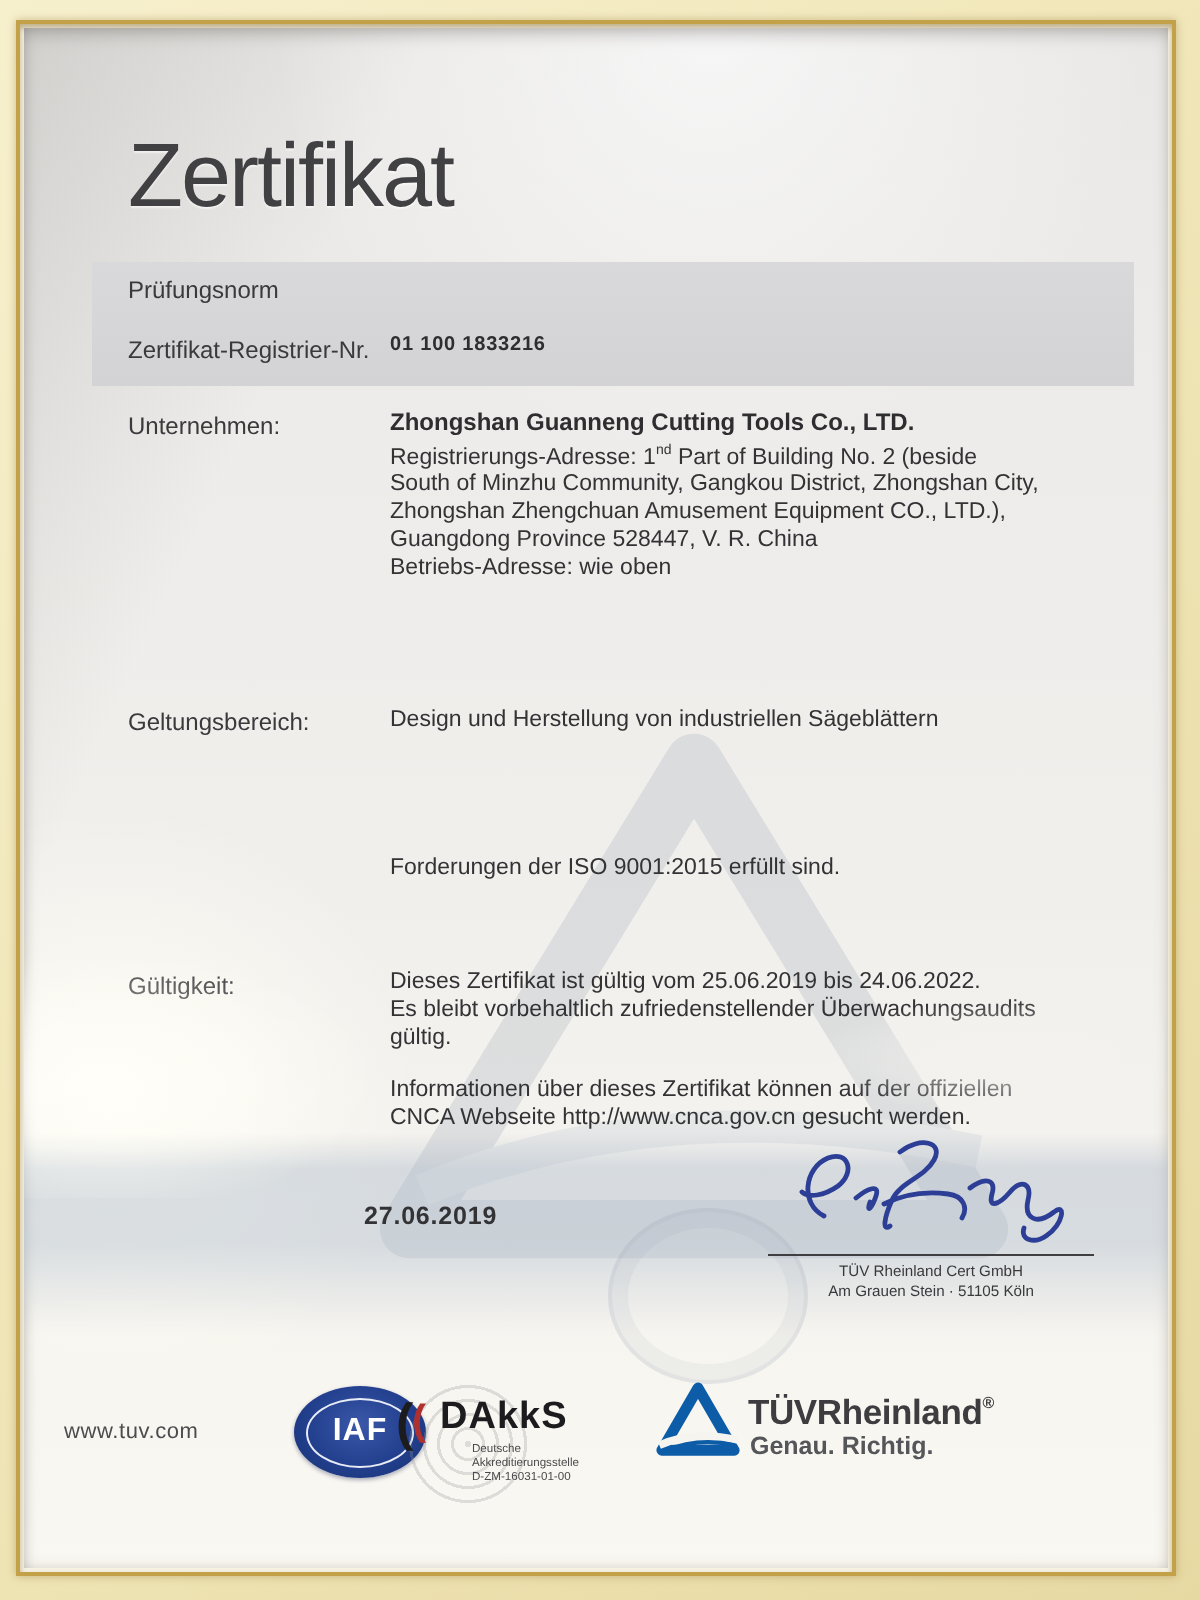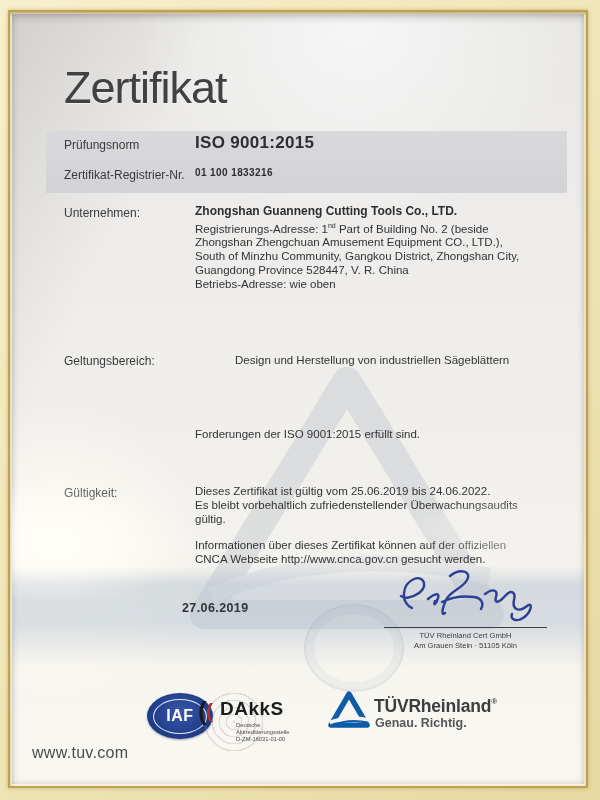--- a/index.html
+++ b/index.html
@@ -56,21 +56,21 @@
   .col-value{left:183px;}
   .v-standard{font-size:17px;font-weight:bold;color:#2e2e31;letter-spacing:.3px;}
   .v-registry{font-size:10px;font-weight:bold;color:#2e2e31;letter-spacing:.4px;}
   .body-txt{font-size:11.5px;line-height:13.8px;color:#333336;}
   .company-name{font-weight:bold;font-size:12px;color:#2e2e31;}
   sup{font-size:7px;}
   .date-txt{font-size:12.5px;color:#333336;letter-spacing:.4px;font-weight:bold;}
   .sig-line{left:372px;top:613px;width:163px;border-top:1.6px solid #3f3f42;}
   .issuer{left:372px;top:617px;width:163px;text-align:center;font-size:7.6px;line-height:9.6px;color:#3a3a3d;}
   
-  .website{left:20px;top:730px;font-size:16px;color:#4c4c4e;letter-spacing:.3px;}
+  .website{left:20px;top:696px;font-size:11px;color:#4c4c4e;letter-spacing:.3px;}
   .iaf{
     left:135px;top:679px;width:66px;height:46px;border-radius:50%;
     background:radial-gradient(ellipse at 50% 42%,#3a57a8 0%,#23408f 55%,#16306f 100%);
     box-shadow:0 1px 2px rgba(40,50,90,.4);
     display:flex;align-items:center;justify-content:center;
   }
   .iaf-inner{
     width:52px;height:33px;border-radius:50%;border:1.5px solid #e8ecf6;
     display:flex;align-items:center;justify-content:center;
     color:#fff;font-weight:bold;font-size:16px;letter-spacing:.5px;
@@ -112,36 +112,35 @@
     <path d="M50,6 L94,78 L6,78 Z" fill="none" stroke="#aab3bf" stroke-width="9" stroke-linejoin="round"></path>
     <path d="M8,72 Q46,56 94,66" fill="none" stroke="#c5ccd6" stroke-width="5"></path>
   </svg>
   <div class="abs blue-band"></div>
   <div class="abs seal"></div>
 
   <div class="abs title">Zertifikat</div>
 
   <div class="abs grayband"></div>
   <div class="abs lbl col-label" style="top:124px;">Prüfungsnorm</div>
-  <div class="abs v-standard col-value" style="top:119px;">ISO 9001:2015</div>
   <div class="abs lbl col-label" style="top:154px;">Zertifikat-Registrier-Nr.</div>
   <div class="abs v-registry col-value" style="top:153px;">01 100 1833216</div>
 
   <div class="abs lbl col-label" style="top:192px;">Unternehmen:</div>
   <div class="abs body-txt col-value" style="top:191px;width:350px;">
     <div class="company-name">Zhongshan Guanneng Cutting Tools Co., LTD.</div>
     <div><span>Registrierungs-Adresse: 1</span><sup>nd</sup><span> Part of Building No. 2 (beside</span></div>
+    <div>South of Minzhu Community, Gangkou District, Zhongshan City,</div>
     <div>Zhongshan Zhengchuan Amusement Equipment CO., LTD.),</div>
-    <div>South of Minzhu Community, Gangkou District, Zhongshan City,</div>
     <div>Guangdong Province 528447, V. R. China</div>
     <div>Betriebs-Adresse: wie oben</div>
   </div>
 
   <div class="abs lbl col-label" style="top:340px;">Geltungsbereich:</div>
-  <div class="abs body-txt col-value" style="top:340px;width:360px;margin-left:40px;">Design und Herstellung von industriellen Sägeblättern</div>
+  <div class="abs body-txt col-value" style="top:340px;width:360px;">Design und Herstellung von industriellen Sägeblättern</div>
 
   <div class="abs body-txt col-value" style="top:414px;width:350px;">
     <div>Forderungen der ISO 9001:2015 erfüllt sind.</div>
   </div>
 
   <div class="abs lbl col-label" style="top:472px;">Gültigkeit:</div>
   <div class="abs body-txt col-value" style="top:471px;width:360px;">
     <div>Dieses Zertifikat ist gültig vom 25.06.2019 bis 24.06.2022.</div>
     <div>Es bleibt vorbehaltlich zufriedenstellender Überwachungsaudits</div>
     <div>gültig.</div>

